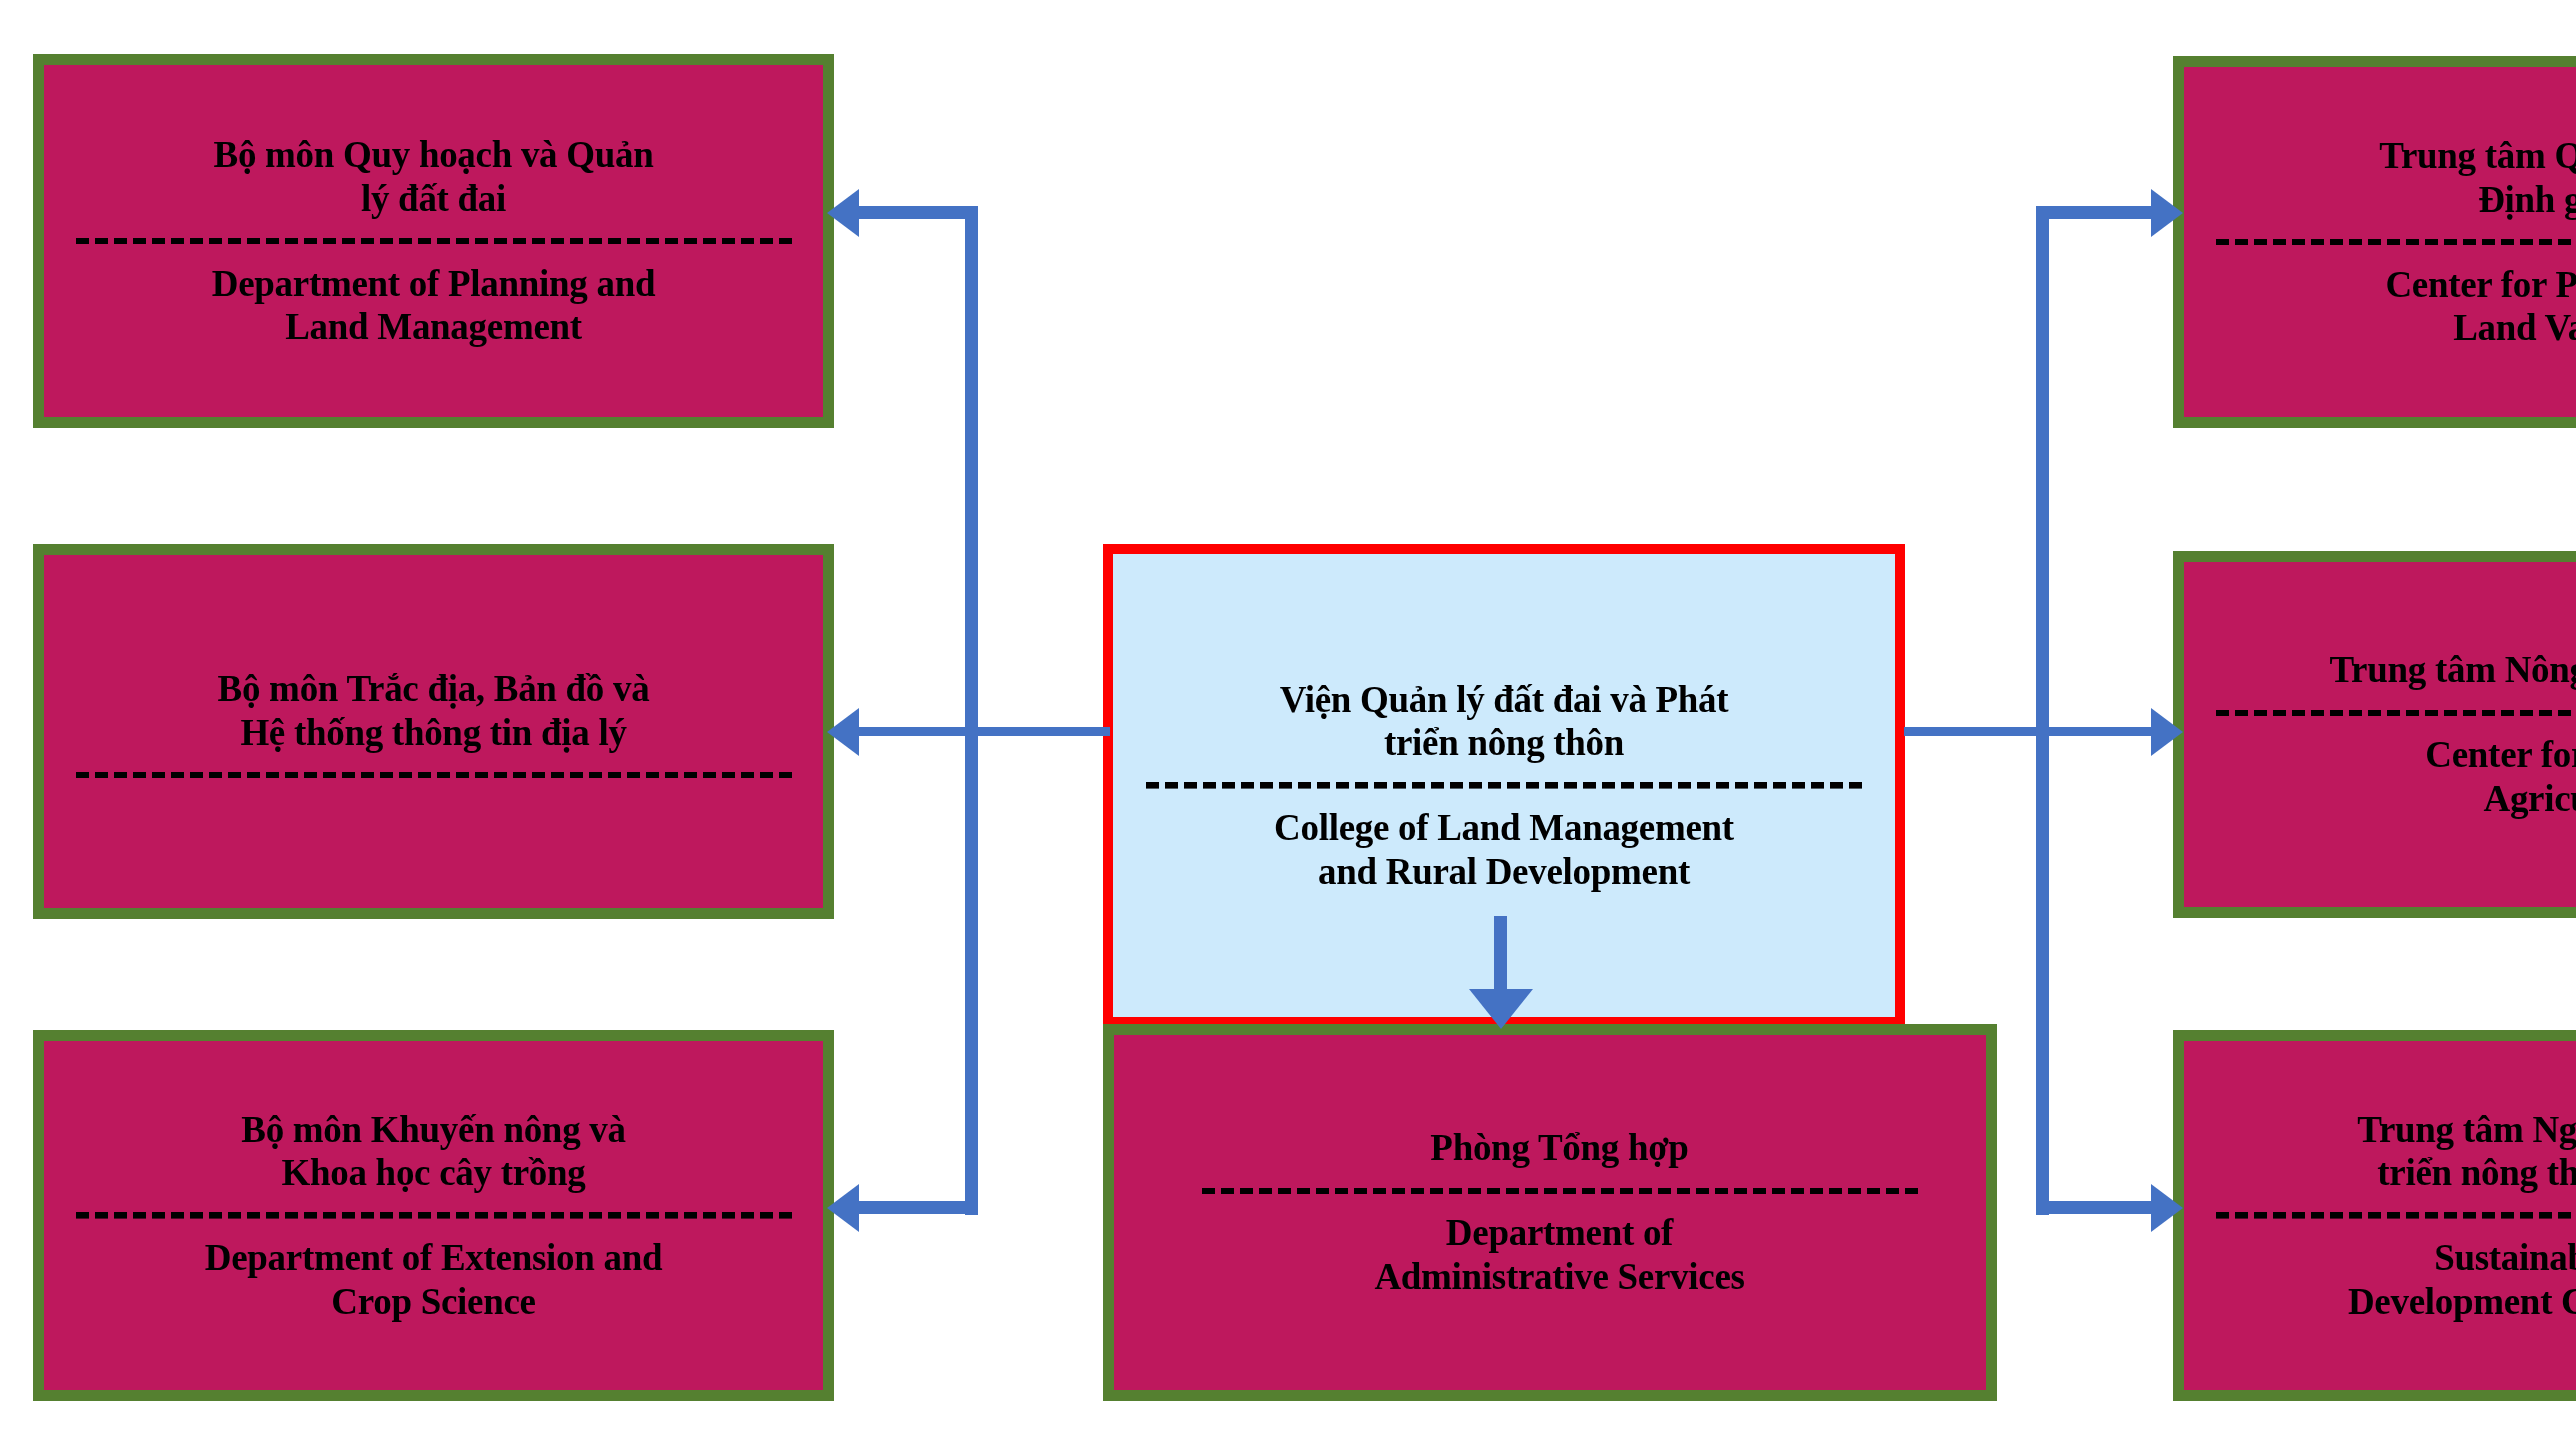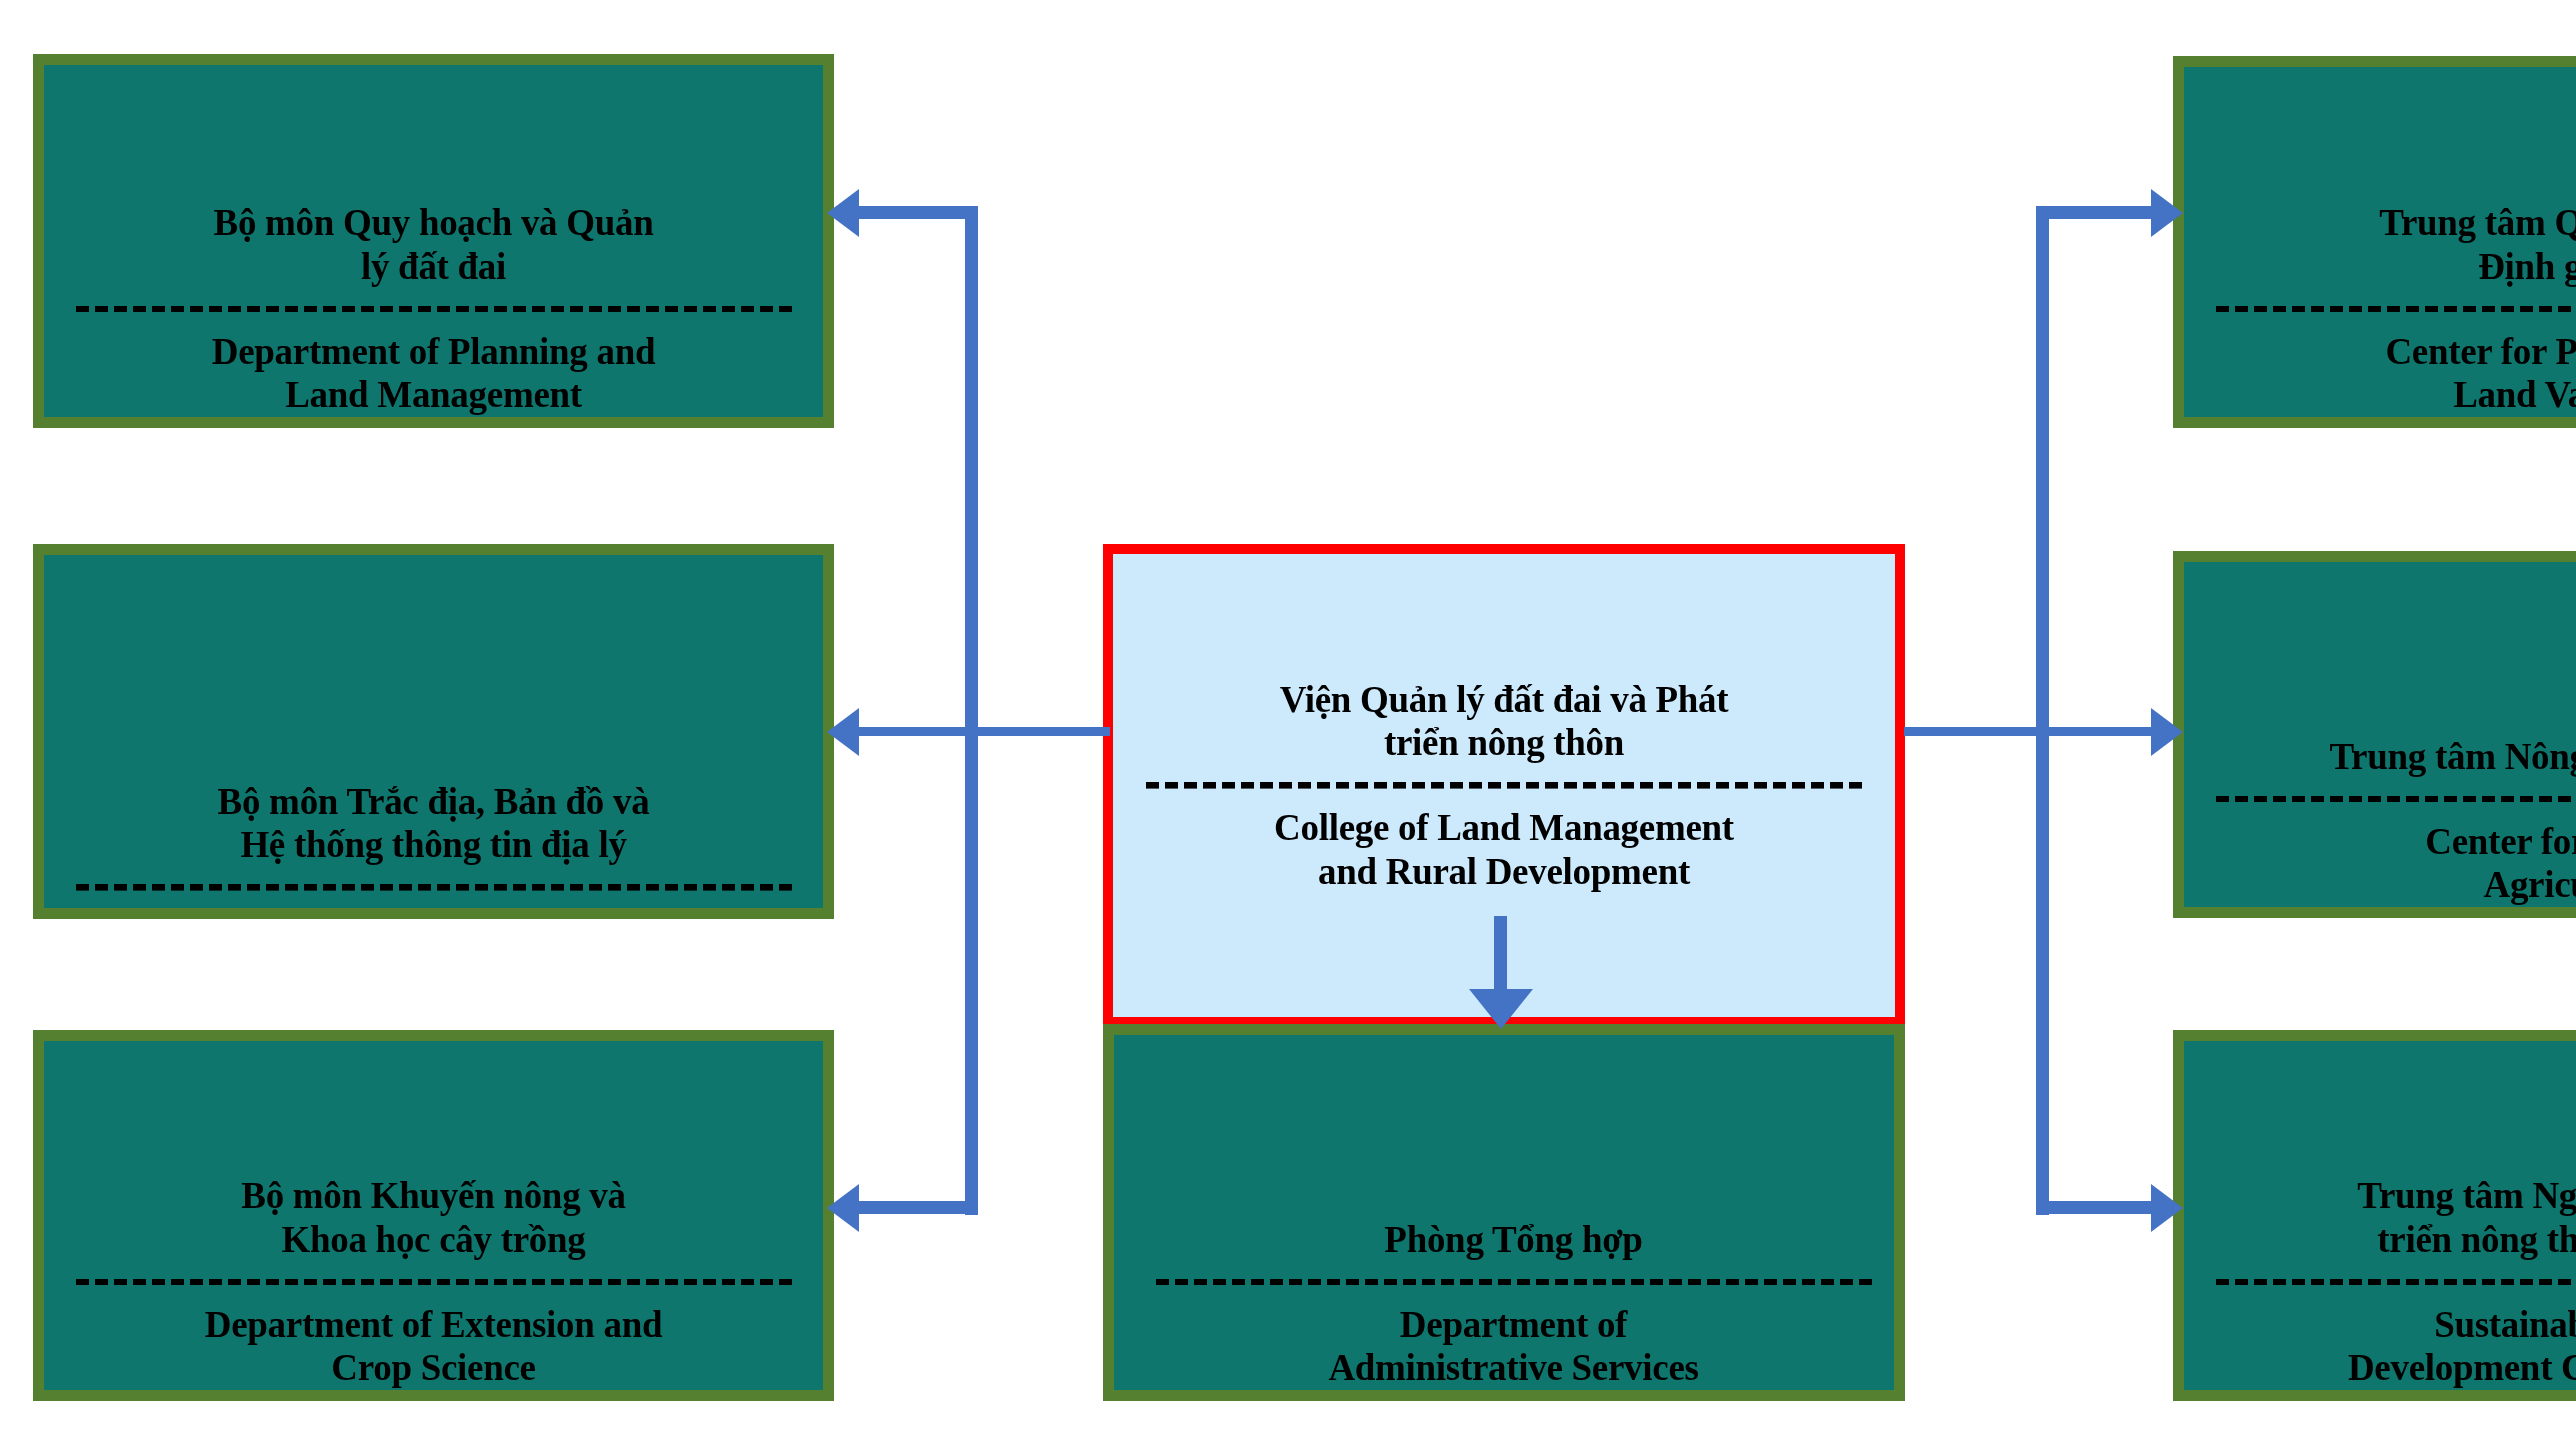--- a/index.html
+++ b/index.html
@@ -10,23 +10,22 @@
   }
   #stage{position:absolute;left:0;top:0;width:3007px;height:1453px;}
 
   
   .node{
     position:absolute;box-sizing:border-box;
     display:flex;flex-direction:column;align-items:center;justify-content:center;
     text-align:center;
   }
   .node.green{
-    background:#0f766e;
+    background:#be185d;
     border:11.3px solid #558030;
-    justify-content:flex-end;
   }
   .node.center{
     background:#cdeafc;
     border:10.3px solid #ff0000;
   }
   .node .inner{
     width:100%;
     display:flex;flex-direction:column;align-items:center;justify-content:center;
   }
   .vn, .en{
@@ -113,21 +112,21 @@
       <div class="vn">Viện Quản lý đất đai và Phát
 triển nông thôn</div>
       <div class="gap-top"></div>
       <div class="sep" style="width:716px;"></div>
       <div class="gap-bot"></div>
       <div class="en">College of Land Management
 and Rural Development</div>
     </div>
   </div>
 
-  <div class="node green" style="left:1103px;top:1024px;width:802px;height:377px;padding-left:19px;">
+  <div class="node green" style="left:1103px;top:1024px;width:894px;height:377px;padding-left:19px;">
     <div class="inner">
       <div class="vn">Phòng Tổng hợp</div>
       <div class="gap-top"></div>
       <div class="sep" style="width:716px;"></div>
       <div class="gap-bot"></div>
       <div class="en">Department of
 Administrative Services</div>
     </div>
   </div>
 

